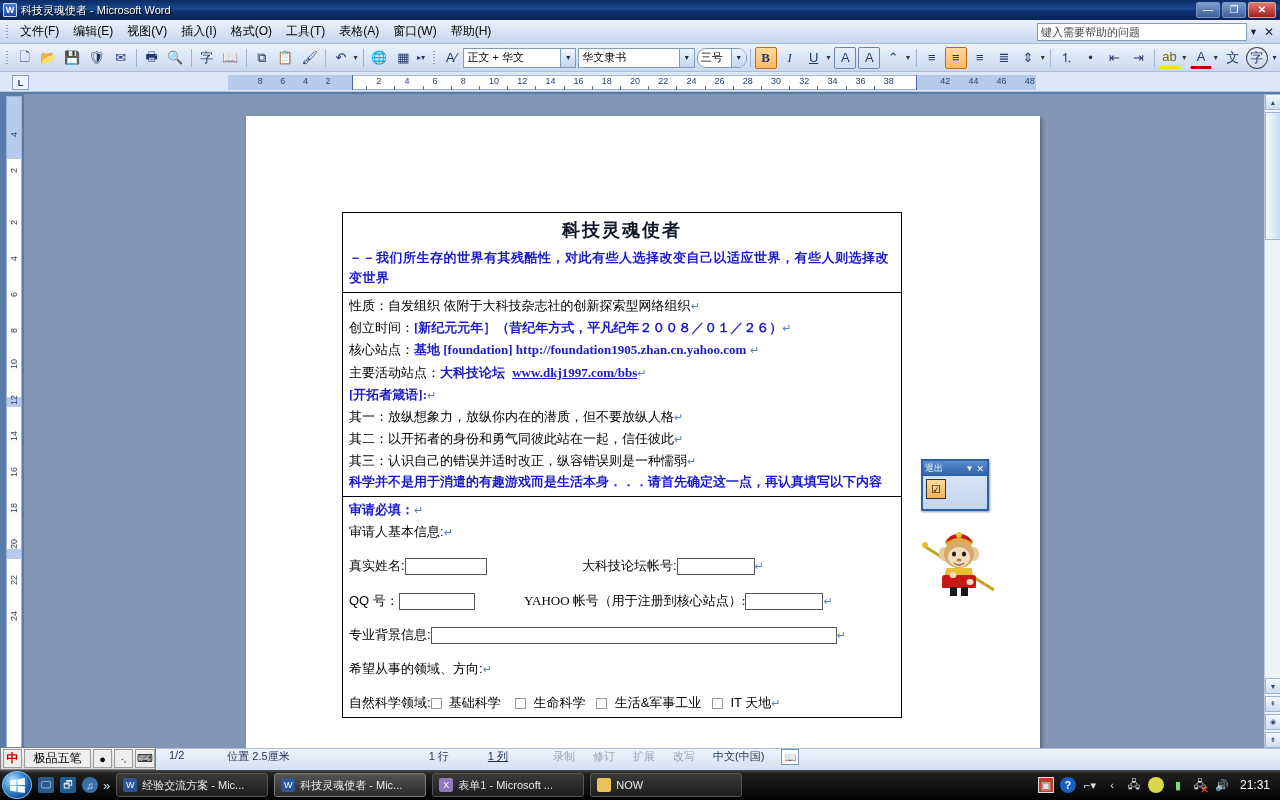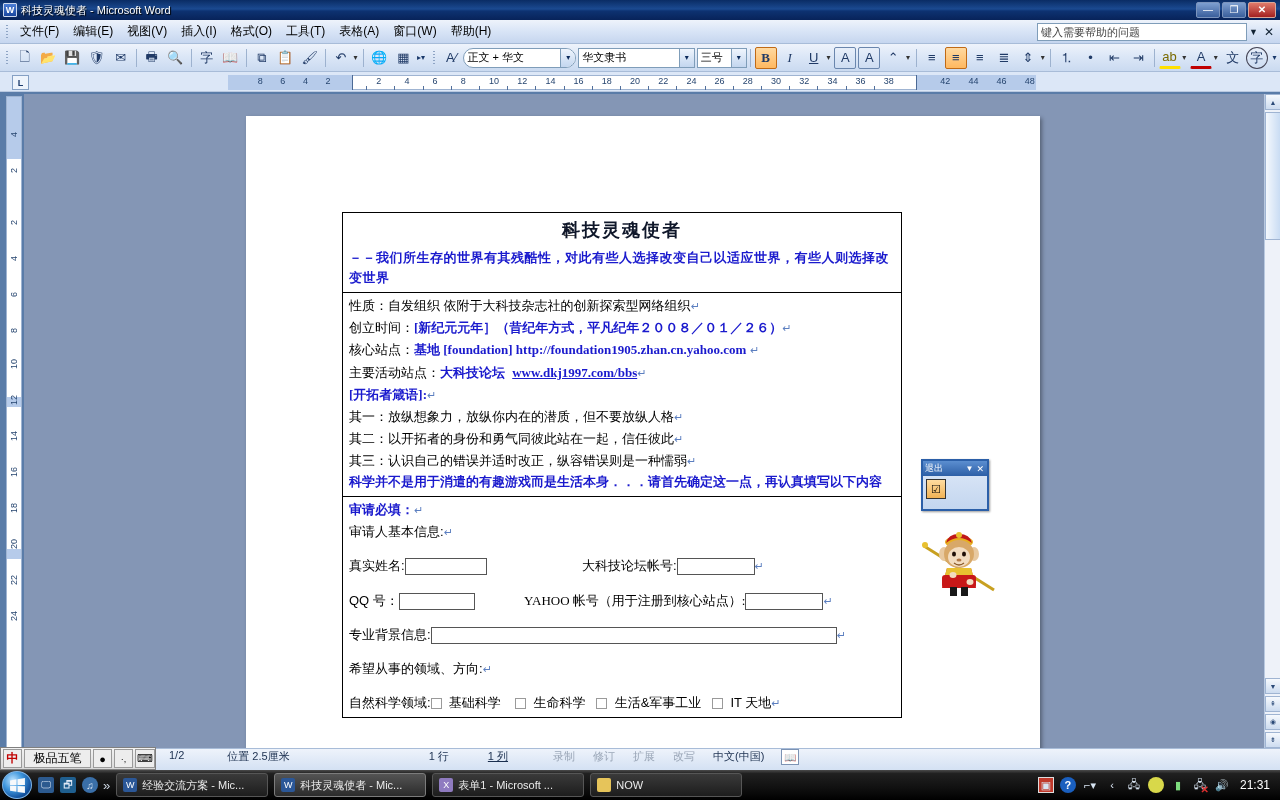--- a/index.html
+++ b/index.html
@@ -307,29 +307,29 @@
   <div class="tsep"></div>
   <div class="tbtn">↶</div>
   <div class="tdrop">▾</div>
   <div class="tsep"></div>
   <div class="tbtn">🌐</div>
   <div class="tbtn">▦</div>
   <div class="tb-overflow">▸▾</div>
 
   <div class="grip"></div>
   <div class="tbtn">A⁄</div>
-  <div class="combo" style="width:118px;border-radius:10px;">
+  <div class="combo" style="width:118px;">
     <span>正文 + 华文</span>
     <span class="carr">▾</span>
   </div>
   <div class="combo" style="width:122px;margin-left:2px;">
     <span>华文隶书</span>
     <span class="carr">▾</span>
   </div>
-  <div class="combo" style="width:52px;margin-left:2px;">
+  <div class="combo" style="width:52px;margin-left:2px;border-radius:9px;">
     <span>三号</span>
     <span class="carr">▾</span>
   </div>
   <div class="tsep"></div>
   <div class="tbtn active" style="font-weight:bold;font-family:'Liberation Serif',serif;">B</div>
   <div class="tbtn" style="font-style:italic;font-family:'Liberation Serif',serif;">I</div>
   <div class="tbtn" style="text-decoration:underline;">U</div>
   <div class="tdrop">▾</div>
   <div class="tbtn" style="border:1px solid #6a86ad;">A</div>
   <div class="tbtn" style="border:1px solid #6a86ad;">A</div>

